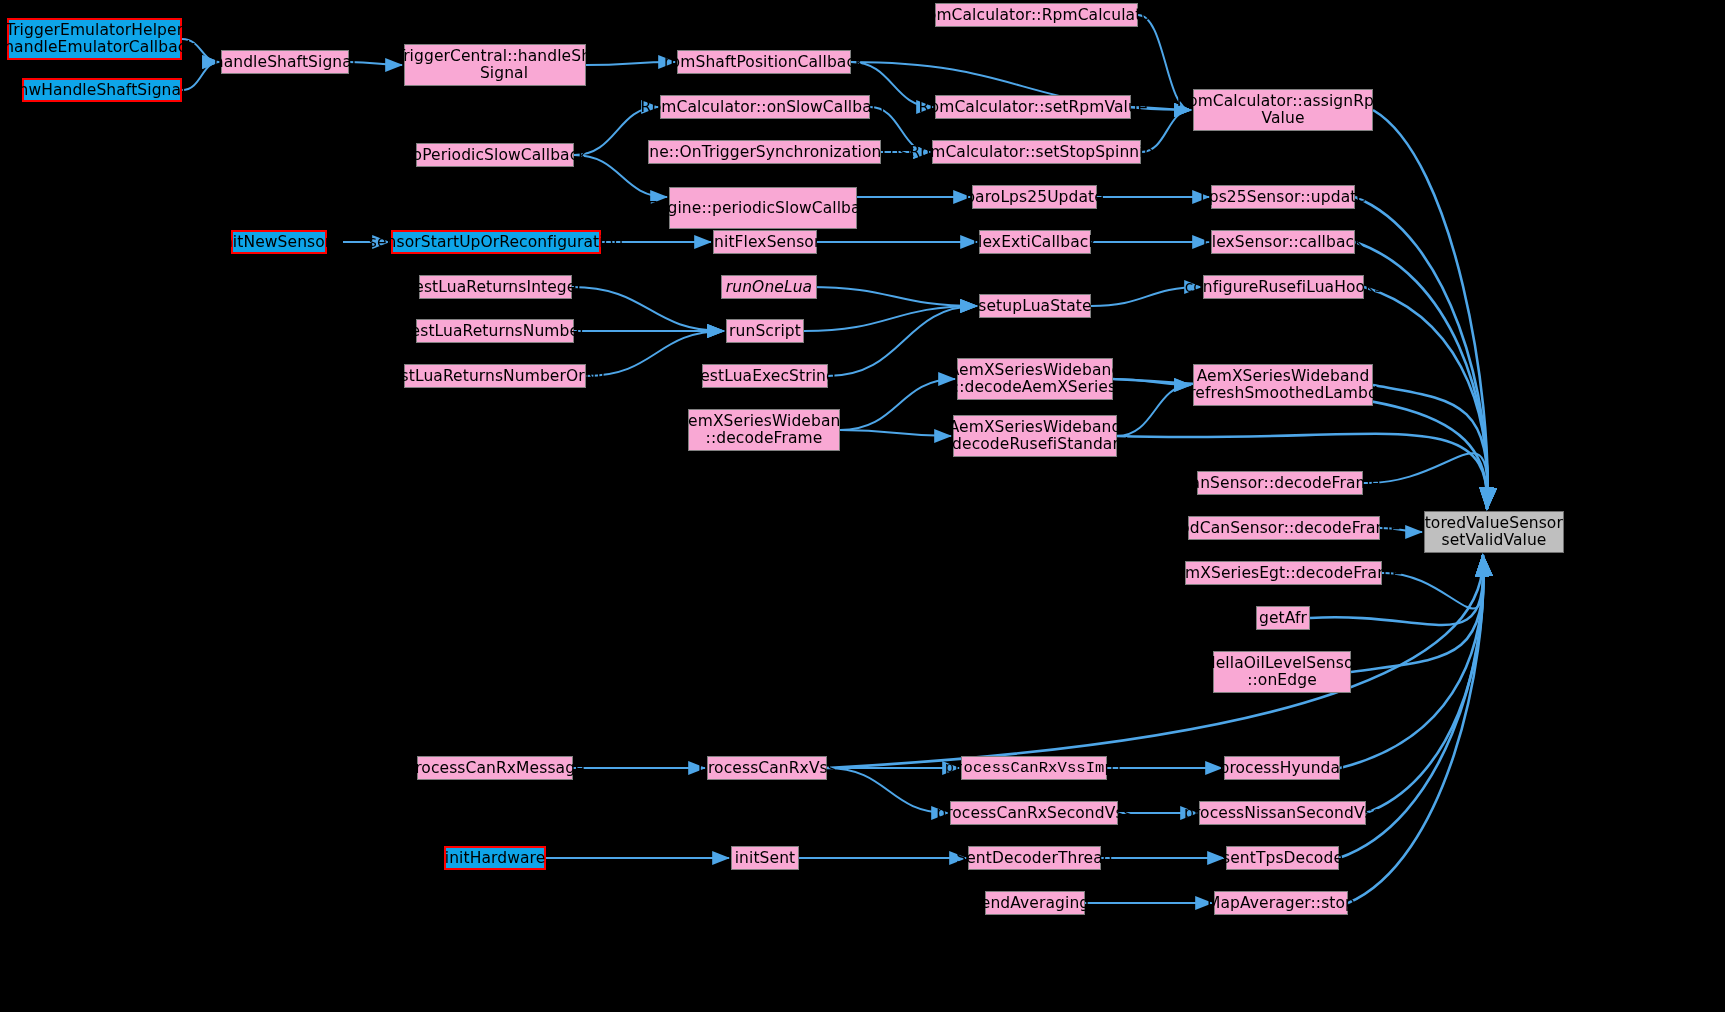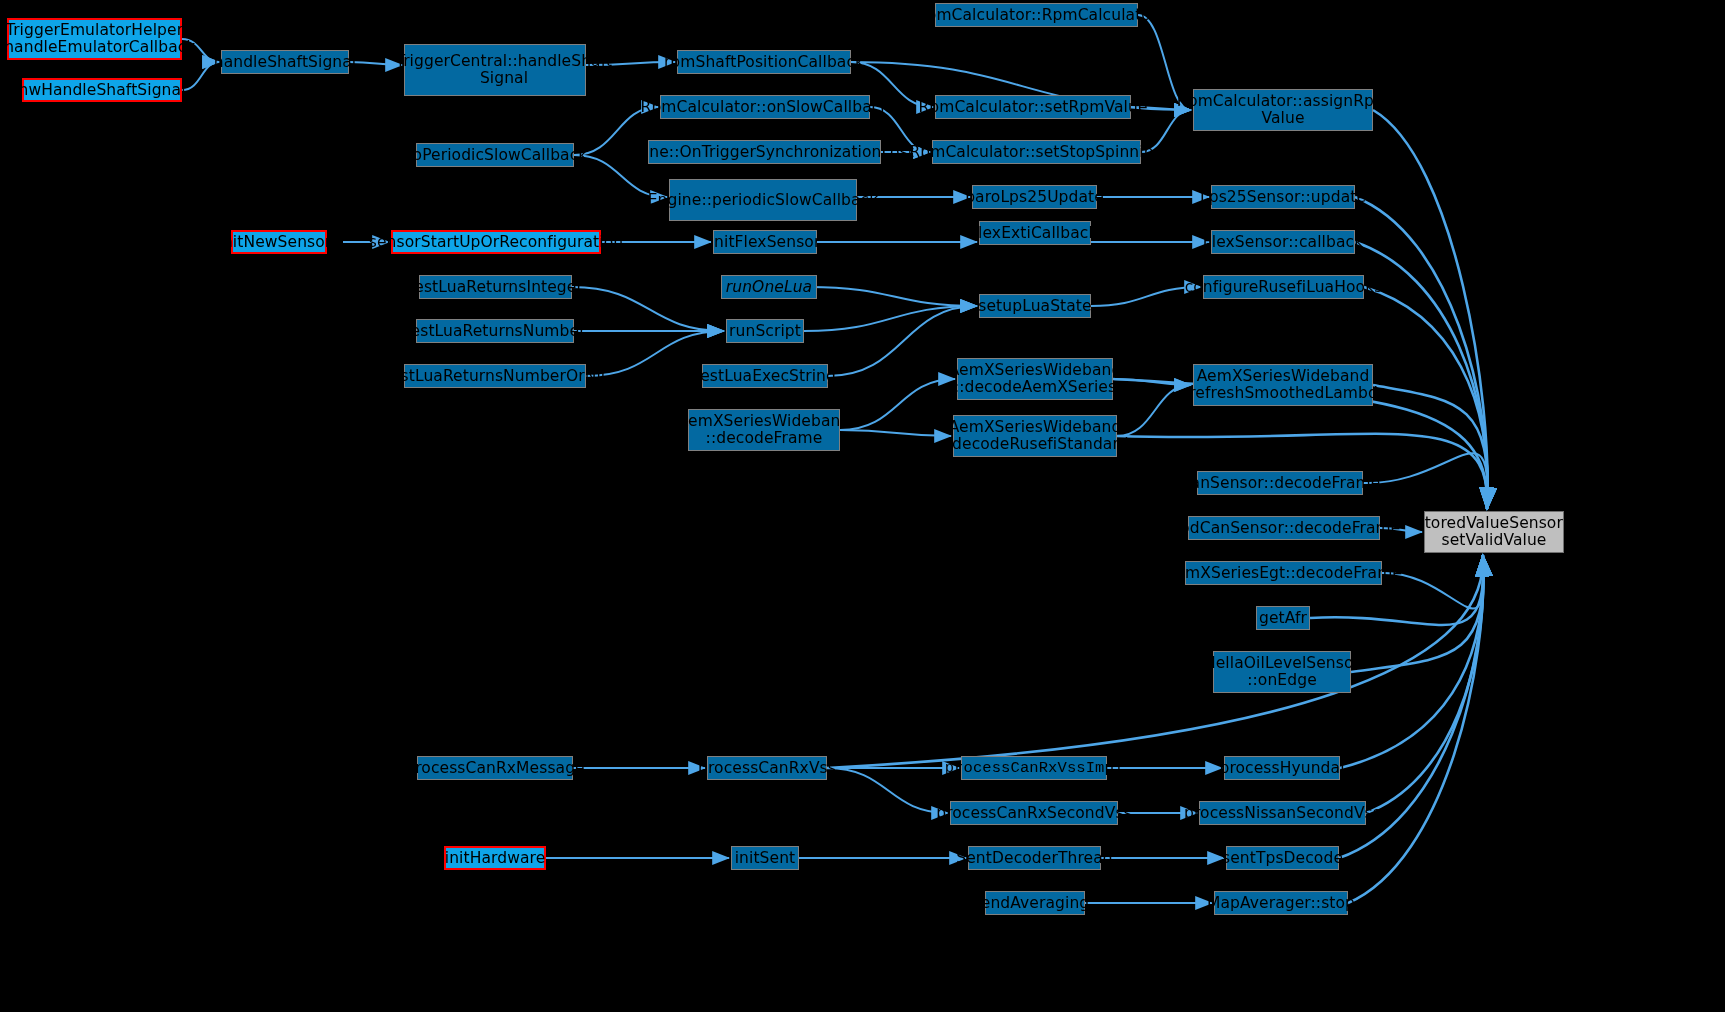--- a/index.html
+++ b/index.html
@@ -1,19 +1,19 @@
 <!DOCTYPE html>
 <html><head>
 <meta charset="utf-8">
 <style>
   html,body{margin:0;padding:0;background:#000;}
   #stage{position:relative;width:1725px;height:1012px;background:#000;overflow:hidden;
          font-family:"DejaVu Sans","Liberation Sans",sans-serif;}
   svg#edges{position:absolute;left:0;top:0;width:1725px;height:1012px;}
-  .node{position:absolute;box-sizing:border-box;background:#0369a1;border:1px solid #808080;
+  .node{position:absolute;box-sizing:border-box;background:#f9a8d4;border:1px solid #808080;
         display:flex;align-items:center;justify-content:center;text-align:center;
         color:#000;font-size:15.5px;line-height:17px;letter-spacing:.1px;
         padding:1px 4px;white-space:pre-line;}
   .node.red{background:#0ea5e9;border:2px solid #ff0000;}
   .node.current{background:#bfbfbf;border:1px solid #707070;}
 </style>
 </head>
 <body>
 
 <div id="stage">
@@ -78,38 +78,38 @@
       <path d="M1101,858 L1224,858" fill="none" stroke="#4ea6e8" stroke-width="2" marker-end="url(#ah)"></path>
       <path d="M1339,858 C1442.536,821.64 1488.8,665 1482.8,555" fill="none" stroke="#4ea6e8" stroke-width="2.6" marker-end="url(#ah)"></path>
       <path d="M1085,903 L1212,903" fill="none" stroke="#4ea6e8" stroke-width="2" marker-end="url(#ah)"></path>
       <path d="M1348,903 C1445.056,861.24 1488.8,665 1482.8,555" fill="none" stroke="#4ea6e8" stroke-width="2.6" marker-end="url(#ah)"></path>
     </svg>
   <div id="nodes">
       <div class="node red" style="left: 7px; top: 18px; width: 175px; height: 42px;">TriggerEmulatorHelper
 ::handleEmulatorCallback</div>
       <div class="node red" style="left: 22px; top: 78px; width: 160px; height: 24px;">hwHandleShaftSignal</div>
       <div class="node" style="left: 221px; top: 50px; width: 128px; height: 24px;">handleShaftSignal</div>
-      <div class="node" style="left: 404px; top: 44px; width: 182px; height: 52px; padding-left: 22px;">TriggerCentral::handleShaft
+      <div class="node" style="left: 404px; top: 44px; width: 182px; height: 42px; padding-left: 22px;">TriggerCentral::handleShaft
 Signal</div>
       <div class="node" style="left: 677px; top: 50px; width: 174px; height: 24px;">rpmShaftPositionCallback</div>
       <div class="node" style="left: 935px; top: 3px; width: 203px; height: 24px;">RpmCalculator::RpmCalculator</div>
       <div class="node" style="left: 935px; top: 95px; width: 196px; height: 24px;">RpmCalculator::setRpmValue</div>
       <div class="node" style="left: 1193px; top: 89px; width: 180px; height: 42px;">RpmCalculator::assignRpm
 Value</div>
       <div class="node" style="left: 660px; top: 95px; width: 210px; height: 24px;">RpmCalculator::onSlowCallback</div>
       <div class="node" style="left: 416px; top: 143px; width: 158px; height: 24px;">doPeriodicSlowCallback</div>
       <div class="node" style="left: 648px; top: 140px; width: 233px; height: 24px;">Engine::OnTriggerSynchronizationLost</div>
       <div class="node" style="left: 932px; top: 140px; width: 209px; height: 24px;">RpmCalculator::setStopSpinning</div>
-      <div class="node" style="left: 669px; top: 179px; width: 188px; height: 42px;">Engine::periodicSlowCallback</div>
+      <div class="node" style="left: 669px; top: 187px; width: 188px; height: 42px;">Engine::periodicSlowCallback</div>
       <div class="node" style="left: 972px; top: 185px; width: 125px; height: 24px;">baroLps25Update</div>
       <div class="node" style="left: 1211px; top: 185px; width: 144px; height: 24px;">Lps25Sensor::update</div>
       <div class="node red" style="left: 231px; top: 230px; width: 96px; height: 24px;">initNewSensors</div>
       <div class="node red" style="left: 391px; top: 230px; width: 210px; height: 24px;">sensorStartUpOrReconfiguration</div>
       <div class="node" style="left: 713px; top: 230px; width: 104px; height: 24px;">initFlexSensor</div>
-      <div class="node" style="left: 979px; top: 221px; width: 112px; height: 24px;">flexExtiCallback</div>
+      <div class="node" style="left: 979px; top: 230px; width: 112px; height: 24px;">flexExtiCallback</div>
       <div class="node" style="left: 1211px; top: 230px; width: 144px; height: 24px;">FlexSensor::callback</div>
       <div class="node" style="left: 419px; top: 275px; width: 153px; height: 24px;">testLuaReturnsInteger</div>
       <div class="node" style="left: 721px; top: 275px; width: 96px; height: 24px; font-style: italic;">runOneLua</div>
       <div class="node" style="left: 979px; top: 294px; width: 112px; height: 24px;">setupLuaState</div>
       <div class="node" style="left: 1203px; top: 275px; width: 161px; height: 24px;">configureRusefiLuaHooks</div>
       <div class="node" style="left: 416px; top: 319px; width: 158px; height: 24px;">testLuaReturnsNumber</div>
       <div class="node" style="left: 726px; top: 319px; width: 78px; height: 24px;">runScript</div>
       <div class="node" style="left: 404px; top: 364px; width: 182px; height: 24px;">testLuaReturnsNumberOrNil</div>
       <div class="node" style="left: 702px; top: 364px; width: 126px; height: 24px;">testLuaExecString</div>
       <div class="node" style="left: 957px; top: 358px; width: 156px; height: 42px;">AemXSeriesWideband

